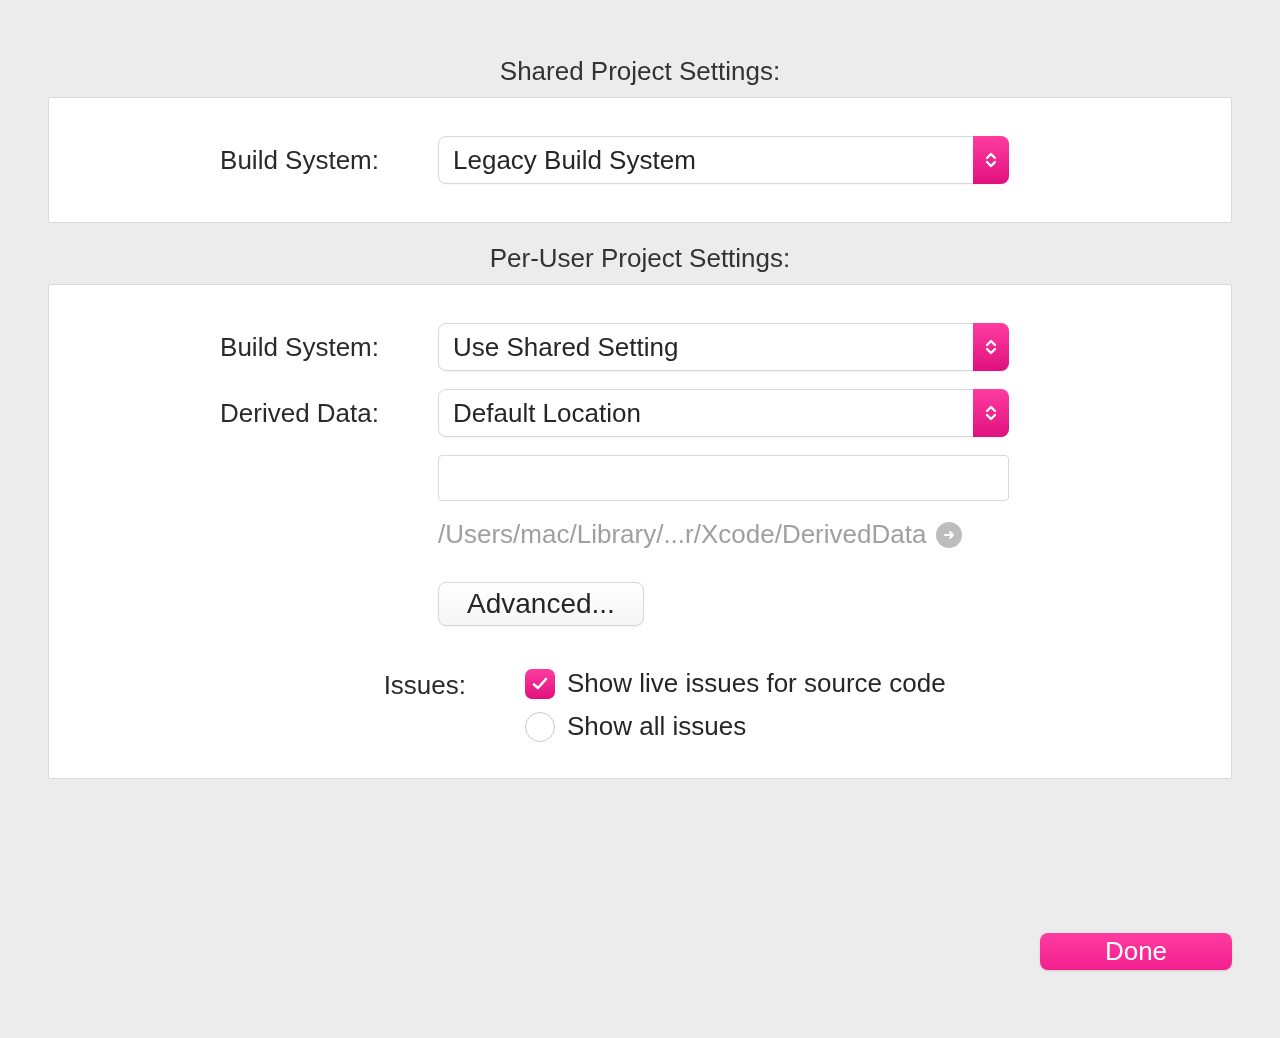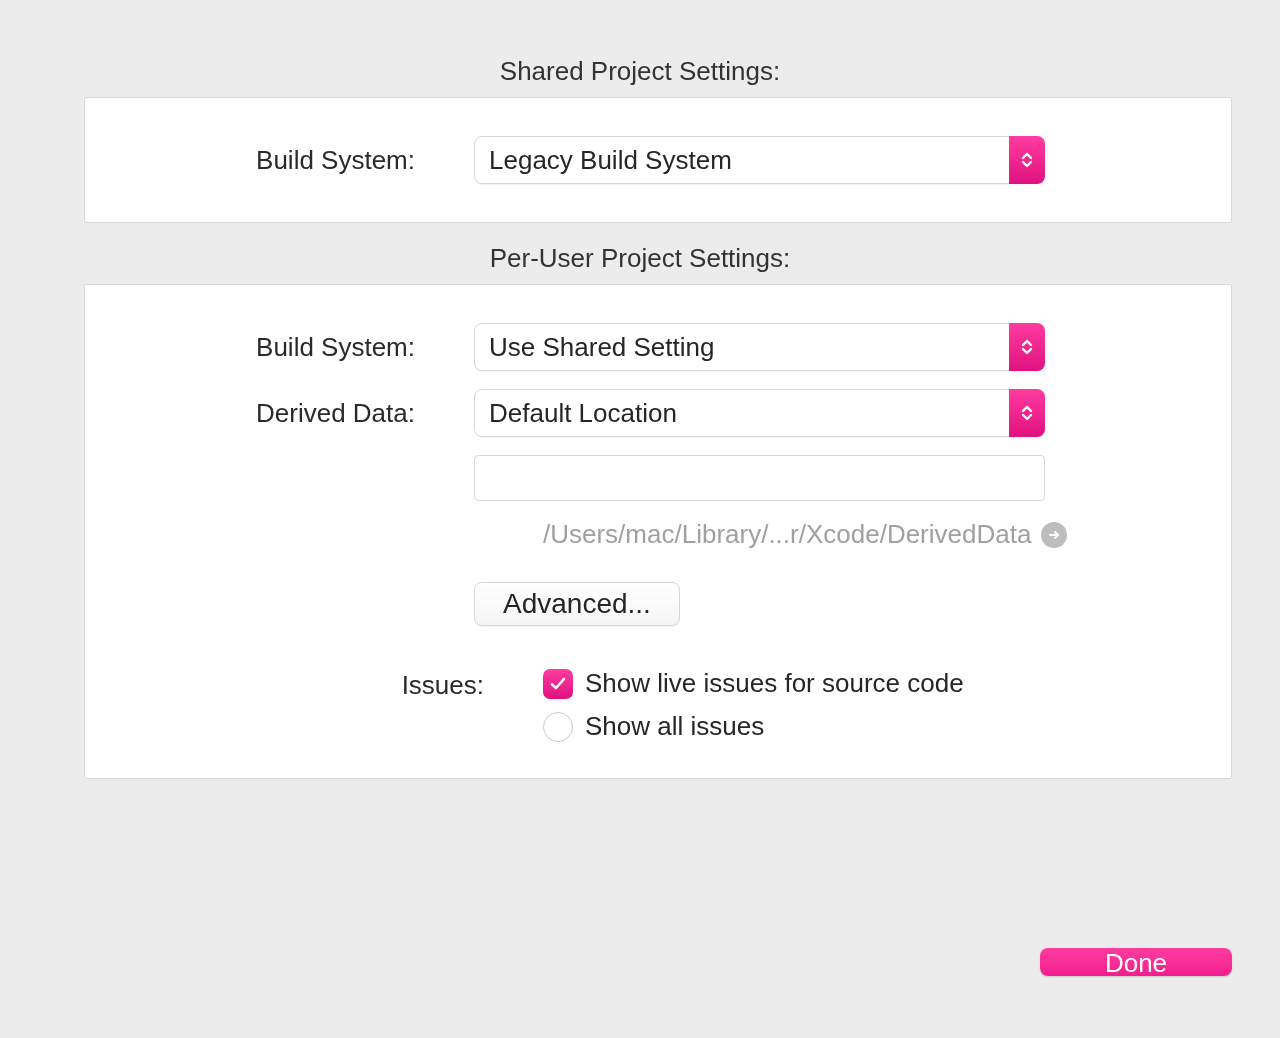--- a/index.html
+++ b/index.html
@@ -18,21 +18,20 @@
       margin-bottom: 10px;
       margin-top: 8px;
       text-align: center;
     }
     .panel {
       background: #fff;
       border: 1px solid #D9D9D9;
       border-radius: 2px;
       padding: 38px 48px 38px 48px;
       margin-bottom: 20px;
-      margin-left: 36px;
     }
     .form-row {
       display: flex;
       align-items: center;
       margin-bottom: 18px;
     }
     .form-row:last-child { margin-bottom: 0; }
     .form-label-col {
       width: 300px;
       text-align: right;
@@ -143,23 +142,23 @@
     .radio.selected {
       background: radial-gradient(circle at 50% 40%, #FF3CA0, #E0117F);
       border: none;
     }
     .radio.selected .dot {
       width: 11px; height: 11px; border-radius:50%; background:#fff;
     }
     .done-btn {
       position: absolute;
       right: 48px;
-      bottom: 62px;
+      bottom: 68px;
       width: 192px;
-      height: 28px;
+      height: 37px;
       border: none;
       border-radius: 8px;
       background: linear-gradient(to bottom, #FF3CA0 0%, #F21F8E 100%);
       color: #fff;
       font-size: 26px;
       box-shadow: 0 1px 2px rgba(0,0,0,0.15);
       cursor: default;
     }
     .issues-block { padding-top: 6px; }
     .issues-block .form-label-col { align-self: flex-start; padding-top: 2px; }
@@ -219,21 +218,21 @@
     </div>
   </div>
 
   <div class="form-row">
     <div class="form-label-col"></div>
     <div class="form-control-col">
       <input class="text-input-empty" value="" style="">
     </div>
   </div>
 
-  <div class="form-row" style="margin-bottom:14px;justify-content:center;">
+  <div class="form-row" style="margin-bottom:14px;">
     <div class="form-label-col"></div>
     <div class="form-control-col path-row">
       <span>/Users/mac/Library/...r/Xcode/DerivedData</span>
       <span class="arrow-disc">
         <svg width="14" height="14" viewBox="0 0 14 14">
             <path d="M3 7 L11 7 M8 4 L11 7 L8 10" stroke="#fff" stroke-width="2" fill="none" stroke-linecap="round" stroke-linejoin="round"></path>
           </svg>
       </span>
     </div>
   </div>

